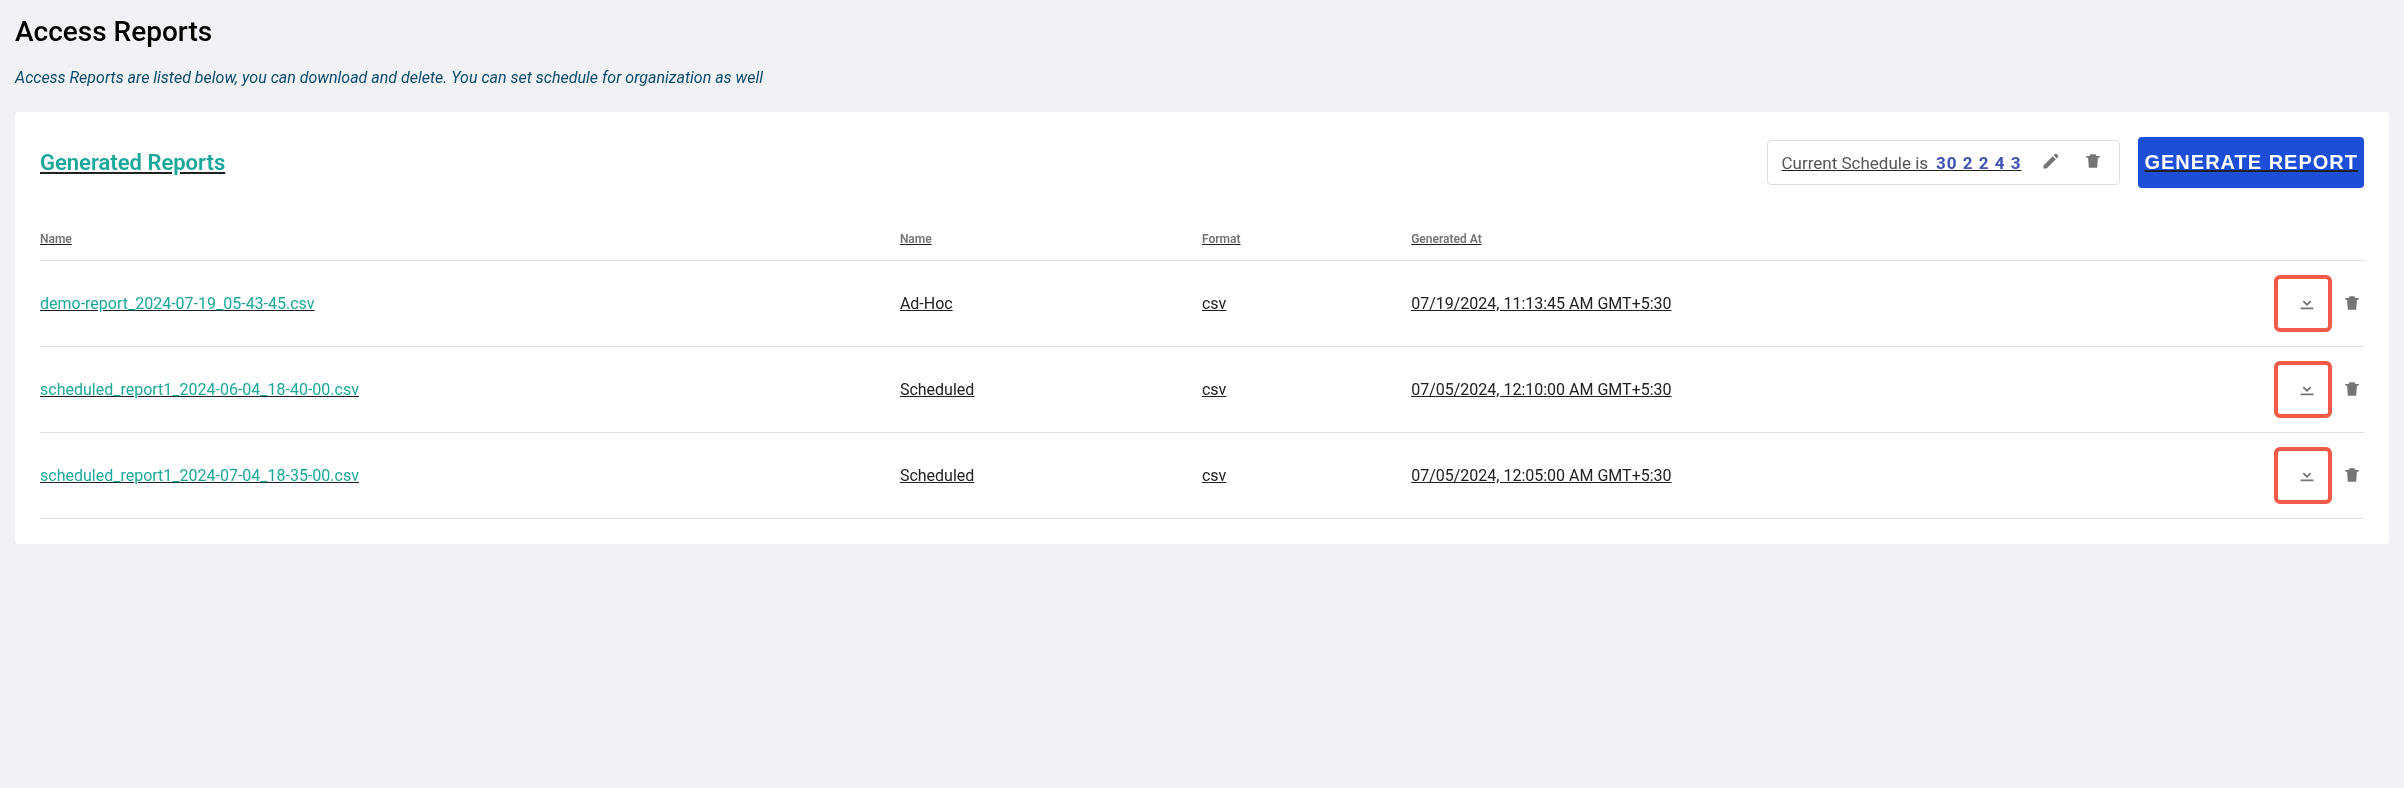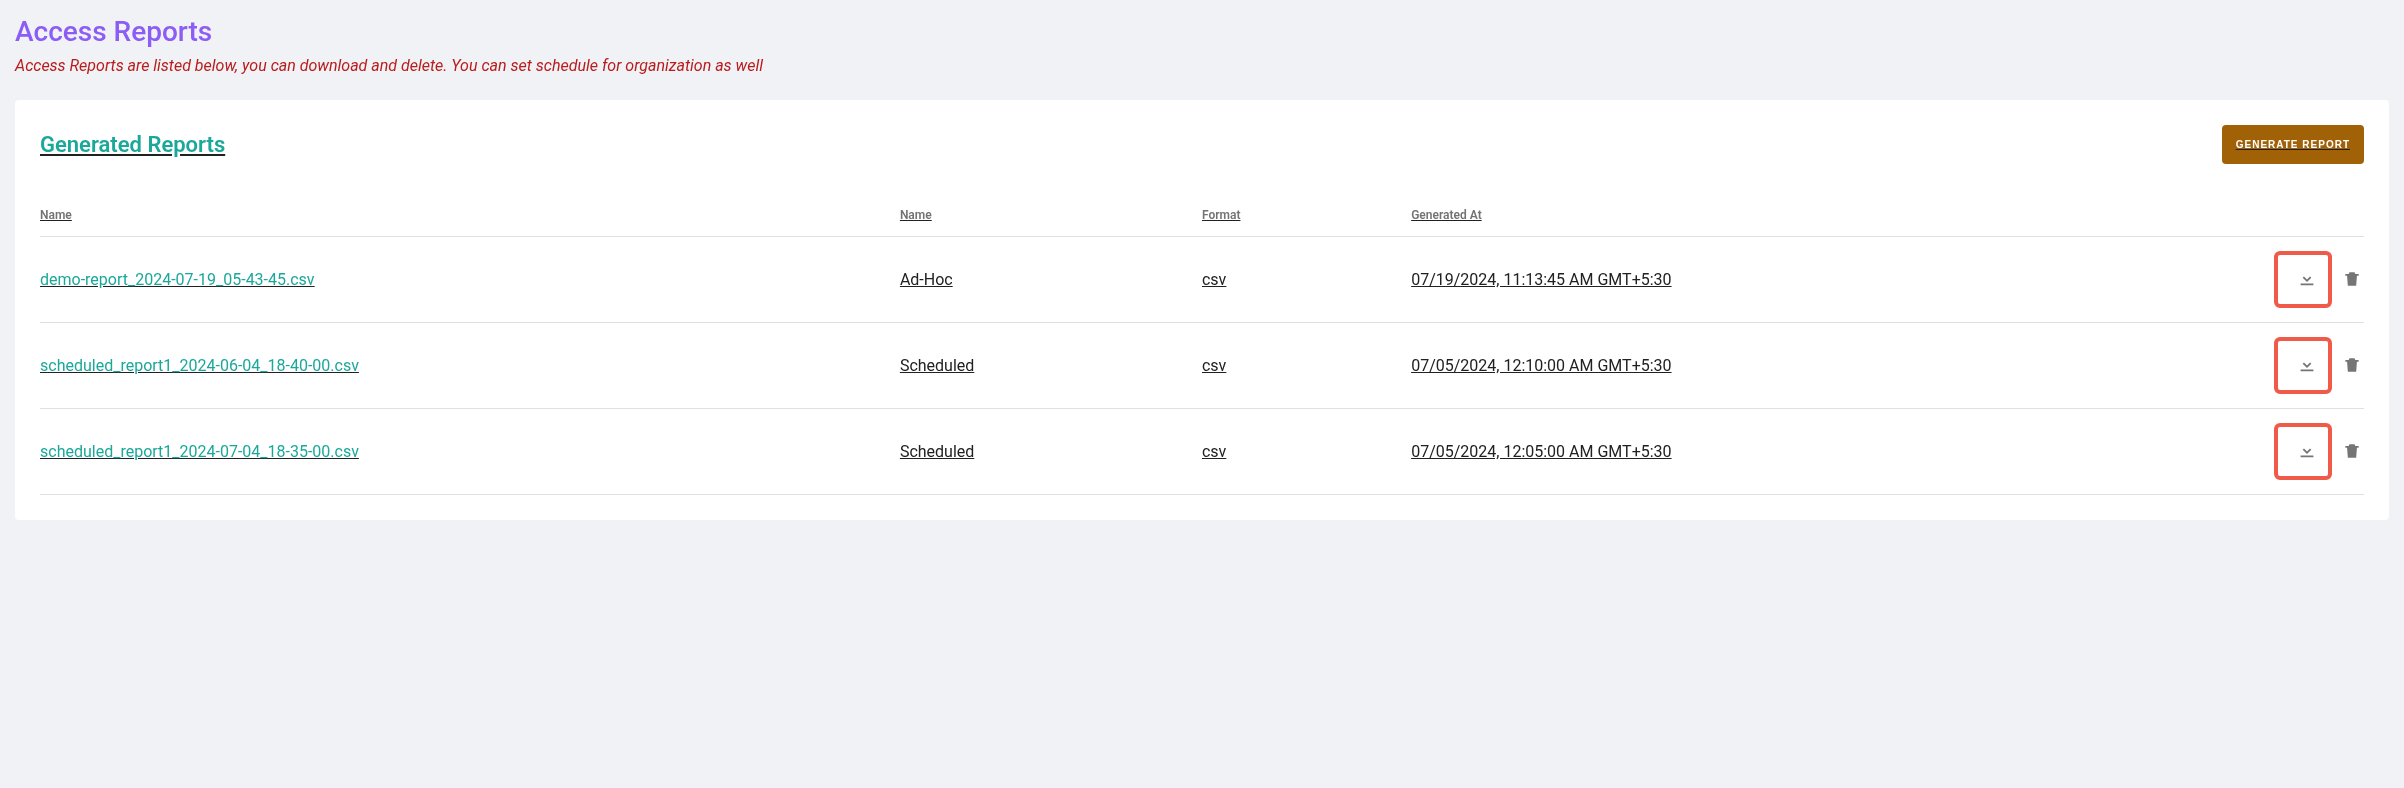--- a/index.html
+++ b/index.html
@@ -7,27 +7,27 @@
       margin: 0;
       padding: 0;
     }
     body {
       font-family: -apple-system, BlinkMacSystemFont, "Segoe UI", Roboto, Arial, sans-serif;
       background: #f0f2f5;
       padding: 15px;
       color: #212121;
     }
     .page-title {
-      color: #8b5cf6;
+      color: #000000;
       font-size: 28px;
       font-weight: 500;
-      margin-bottom: 8px;
+      margin-bottom: 20px;
     }
     .page-subtitle {
-      color: #b91c1c;
+      color: #0c4a6e;
       font-style: italic;
       font-size: 16px;
       margin-bottom: 25px;
     }
     .card {
       background: #fff;
       border-radius: 4px;
       padding: 25px;
       text-decoration: underline;
     }
@@ -72,25 +72,25 @@
       color: #757575;
       padding: 2px;
       display: inline-flex;
       align-items: center;
     }
     .icon-btn svg {
       width: 20px;
       height: 20px;
     }
     .generate-btn {
-      background: #a16207;
+      background: #1d4ed8;
       color: #fff;
       border: none;
-      padding: 14px 14px;
-      font-size: 10px;
+      padding: 14px 6px;
+      font-size: 20px;
       letter-spacing: 1px;
       font-weight: 600;
       border-radius: 4px;
       cursor: pointer;
     }
     table {
       width: 100%;
       border-collapse: collapse;
     }
     thead th {
@@ -134,20 +134,40 @@
 </head>
 <body>
 
 <h1 class="page-title">Access Reports</h1>
 <p class="page-subtitle">Access Reports are listed below, you can download and delete. You can set schedule for organization as well</p>
 
 <div class="card">
   <div class="card-header">
     <div class="card-title">Generated Reports</div>
     <div class="header-right">
+      <div class="schedule-box">
+        <span>
+          <span class="schedule-label">Current Schedule is</span>
+          &nbsp;<span class="schedule-value">30 2 2 4 3</span>
+        </span>
+        <button class="icon-btn">
+          <span>
+            <svg viewBox="0 0 24 24" fill="currentColor">
+                <path d="M3 17.25V21h3.75L17.81 9.94l-3.75-3.75L3 17.25zM20.71 7.04a1 1 0 0 0 0-1.41l-2.34-2.34a1 1 0 0 0-1.41 0l-1.83 1.83 3.75 3.75 1.83-1.83z"></path>
+              </svg>
+          </span>
+        </button>
+        <button class="icon-btn">
+          <span>
+            <svg viewBox="0 0 24 24" fill="currentColor">
+                <path d="M6 7h12l-1 13H7L6 7zm3-3h6l1 2h4v2H4V6h4l1-2z"></path>
+              </svg>
+          </span>
+        </button>
+      </div>
       <button class="generate-btn">GENERATE REPORT</button>
     </div>
   </div>
 
   <table>
     <thead>
       <tr>
         <th class="col-name">Name</th>
         <th class="col-type">Name</th>
         <th class="col-format">Format</th>

